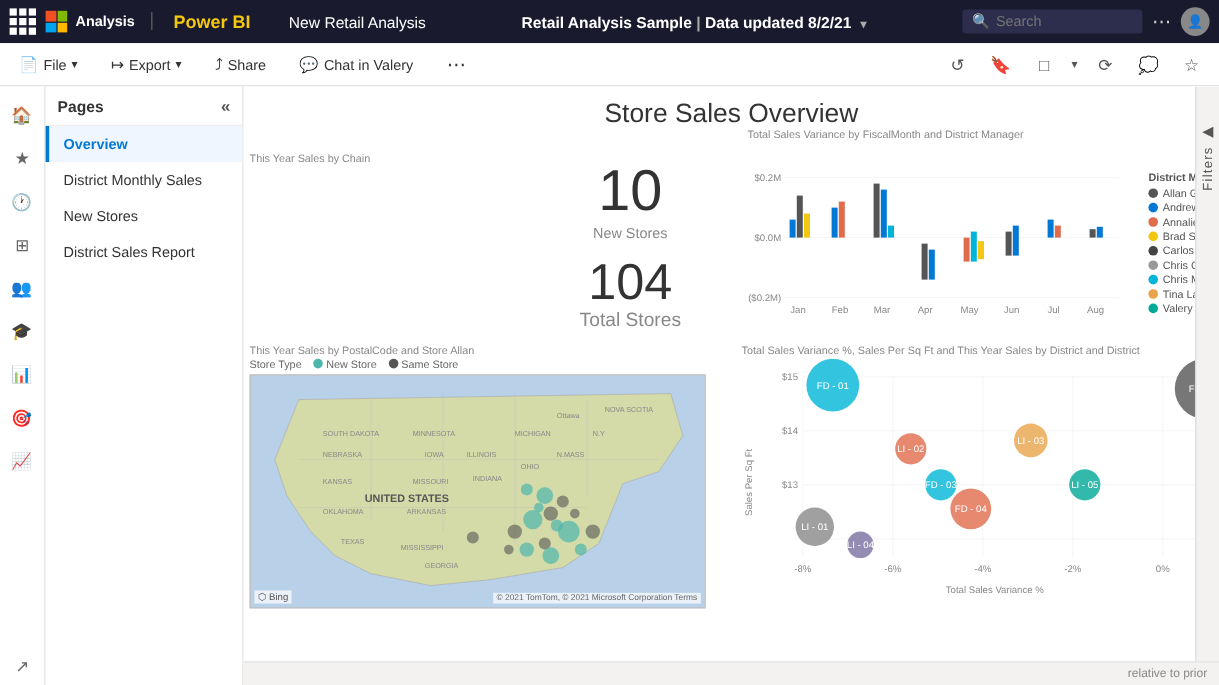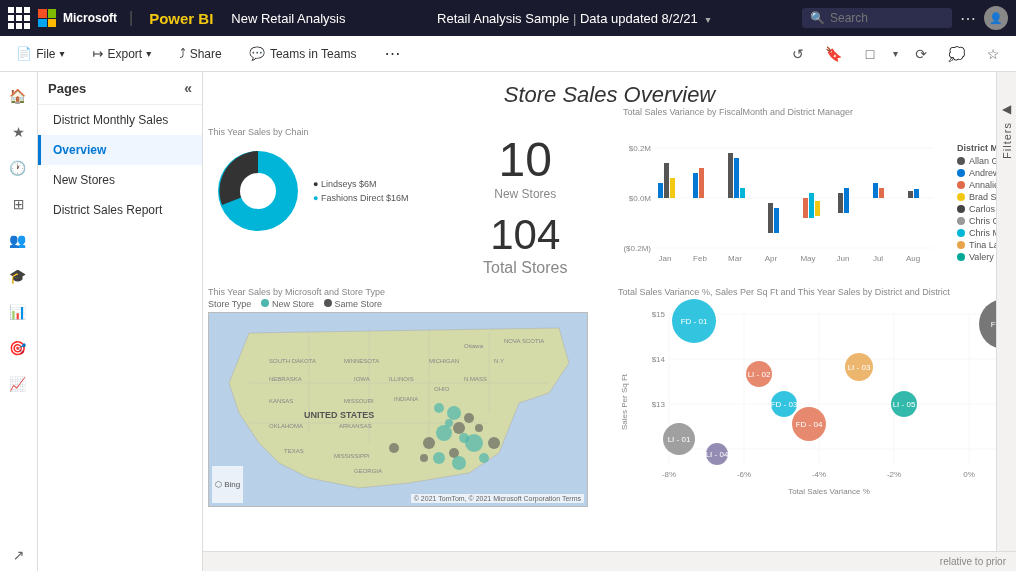--- a/index.html
+++ b/index.html
@@ -12,22 +12,22 @@
     }
     .nav-grid-icon { display: grid; grid-template-columns: repeat(3,6px); gap: 2px; cursor: pointer; }
     .nav-grid-icon span { width: 6px; height: 6px; background: #fff; display: block; }
     .ms-logo { display: flex; gap: 2px; align-items: center; }
     .ms-logo-grid { display: grid; grid-template-columns: 1fr 1fr; grid-template-rows: 1fr 1fr; width: 18px; height: 18px; gap: 1px; }
     .ms-logo-grid span:nth-child(1){background:#f25022;}
     .ms-logo-grid span:nth-child(2){background:#7fba00;}
     .ms-logo-grid span:nth-child(3){background:#00a4ef;}
     .ms-logo-grid span:nth-child(4){background:#ffb900;}
     .nav-powerbi { color: #f2c811; font-weight: 600; font-size: 15px; margin-left: 4px; }
-    .nav-title { font-size: 13px; color: #fff; margin-left: 10px; }
-    .nav-report-title { font-size: 13px; color: #fff; margin: 14px auto; }
+    .nav-title { font-size: 13px; color: #fff; margin-left: 24px; }
+    .nav-report-title { font-size: 13px; color: #fff; margin: 14px auto; font-weight: bold; }
     .nav-search { background: #2d2d4e; border: none; color: #ccc; padding: 3px 8px; border-radius: 3px; font-size: 12px; width: 150px; display: flex; align-items: center; gap: 5px; }
     .nav-search input { background: transparent; border: none; color: #ccc; font-size: 12px; outline: none; width: 110px; }
     .nav-actions { display: flex; align-items: center; gap: 8px; }
     .nav-avatar { width: 24px; height: 24px; border-radius: 50%; background: #888; display: flex; align-items: center; justify-content: center; font-size: 11px; color: #fff; }
 
     
     .toolbar {
       display: flex; align-items: center; height: 36px;
       background: #fff; border-bottom: 1px solid #ddd; padding: 0 10px; gap: 16px;
     }
@@ -100,21 +100,21 @@
       <span></span>
       <span></span>
   </div>
   <div class="ms-logo">
     <div class="ms-logo-grid">
       <span></span>
         <span></span>
         <span></span>
         <span></span>
     </div>
-    <span style="color:#fff;font-size:12px;margin-left:5px;font-weight:600;">Microsoft</span>
+    <span style="color:#fff;font-size:12px;margin-left:5px;font-weight:600;">Analysis</span>
   </div>
   <span style="color:#555;margin:0 4px;">|</span>
   <span class="nav-powerbi">Power BI</span>
   <span class="nav-title">New Retail Analysis</span>
   <div class="nav-report-title">
     <span>Retail Analysis Sample</span>
     <span style="color:#aaa;"> | </span>
     <span>Data updated 8/2/21</span>
     <span style="font-size:10px;color:#aaa;margin-left:4px;">▾</span>
   </div>
@@ -138,21 +138,21 @@
     <span style="font-size:13px;">↦</span>
     <span>Export</span>
     <span style="font-size:10px;">▾</span>
   </div>
   <div class="toolbar-btn">
     <span style="font-size:13px;">⤴</span>
     <span>Share</span>
   </div>
   <div class="toolbar-btn">
     <span style="font-size:13px;">💬</span>
-    <span>Teams in Teams</span>
+    <span>Chat in Valery</span>
   </div>
   <span class="toolbar-btn" style="font-size:16px;padding:2px 6px;">⋯</span>
   <div class="toolbar-right">
     <div class="toolbar-icon-btn">↺</div>
     <div class="toolbar-icon-btn">🔖</div>
     <div class="toolbar-icon-btn">□</div>
     <span style="font-size:10px;cursor:pointer;color:#555;">▾</span>
     <div class="toolbar-icon-btn">⟳</div>
     <div class="toolbar-icon-btn">💭</div>
     <div class="toolbar-icon-btn">☆</div>
@@ -173,60 +173,44 @@
     <div class="sidebar-icon">📈</div>
     <div style="margin-top:auto;" class="sidebar-icon">↗</div>
   </div>
 
   <div class="pages-panel">
     <div class="pages-header">
       <span>Pages</span>
       <span class="chevron-btn">«</span>
     </div>
     <div class="pages-list">
+      <div class="page-item active">
+        <span>Overview</span>
+      </div>
       <div class="page-item">
         <span>District Monthly Sales</span>
       </div>
-      <div class="page-item active">
-        <span>Overview</span>
-      </div>
       <div class="page-item">
         <span>New Stores</span>
       </div>
       <div class="page-item">
         <span>District Sales Report</span>
       </div>
     </div>
   </div>
 
   <div class="content-area">
     <div class="report-canvas">
 
-      <div style="text-align:center;margin-bottom:5px;font-style:italic;">
+      <div style="text-align:center;margin-bottom:5px;">
         <h1 style="font-size:22px;font-weight:300;color:#333;">Store Sales Overview</h1>
       </div>
 
       <div style="position:absolute;top:55px;left:5px;width:220px;">
         <div class="chart-title">This Year Sales by Chain</div>
-        <div style="display:flex;align-items:center;gap:5px;margin-top:4px;">
-          <svg width="100" height="100" viewBox="0 0 100 100">
-
-            <circle cx="50" cy="50" r="40" fill="#00b5d8"></circle>
-            <path d="M50,50 L50,10 A40,40 0 0,0 14,64 Z" fill="#333"></path>
-            <circle cx="50" cy="50" r="18" fill="white"></circle>
-          </svg>
-          <div style="font-size:9px;color:#555;">
-            <div style="margin-bottom:4px;">
-              <span style="color:#333;">●</span> <span>Lindseys $6M</span>
-            </div>
-            <div>
-              <span style="color:#00b5d8;">●</span> <span>Fashions Direct $16M</span>
-            </div>
-          </div>
-        </div>
       </div>
 
       <div style="position:absolute;top:60px;left:280px;text-align:center;">
         <div style="font-size:48px;font-weight:300;color:#333;">10</div>
         <div style="font-size:12px;color:#888;">New Stores</div>
         <div style="font-size:42px;font-weight:300;color:#333;margin-top:10px;">104</div>
         <div style="font-size:16px;color:#888;">Total Stores</div>
       </div>
 
       <div style="position:absolute;top:35px;left:420px;width:430px;height:175px;">
@@ -319,21 +303,21 @@
               <div class="legend-item">
                   <div class="legend-dot" style="background:#00a896;"></div>
                   <span>Valery Ushakov</span>
                 </div>
             </div>
           </div>
         </div>
       </div>
 
       <div style="position:absolute;top:215px;left:5px;width:385px;height:230px;">
-        <div class="chart-title" style="margin-bottom:2px;">This Year Sales by Microsoft and Store Type</div>
+        <div class="chart-title" style="margin-bottom:2px;">This Year Sales by PostalCode and Store Allan</div>
         <div class="store-type-legend">
           <span style="color:#666;">Store Type</span>
           <span><span class="store-type-dot" style="background:#4db6ac;"></span> <span>New Store</span></span>
           <span><span class="store-type-dot" style="background:#555;"></span> <span>Same Store</span></span>
         </div>
 
         <div style="width:380px;height:195px;background:#c8d8e8;border:1px solid #bbb;position:relative;overflow:hidden;">
           
           <svg width="380" height="195" viewBox="0 0 380 195">
             <rect width="380" height="195" fill="#b8d0e8"></rect>
@@ -381,21 +365,21 @@
             <circle cx="265" cy="130" r="9" fill="#4db6ac" opacity="0.7"></circle>
             <circle cx="245" cy="140" r="5" fill="#555" opacity="0.6"></circle>
             <circle cx="230" cy="145" r="6" fill="#4db6ac" opacity="0.7"></circle>
             <circle cx="250" cy="150" r="7" fill="#4db6ac" opacity="0.7"></circle>
             <circle cx="215" cy="145" r="4" fill="#555" opacity="0.6"></circle>
             <circle cx="275" cy="145" r="5" fill="#4db6ac" opacity="0.7"></circle>
             <circle cx="285" cy="130" r="6" fill="#555" opacity="0.6"></circle>
             <circle cx="185" cy="135" r="5" fill="#555" opacity="0.6"></circle>
           </svg>
           
-          <div style="position:absolute;bottom:3px;left:3px;font-size:8px;color:#555;background:rgba(255,255,255,0.7);padding:14px 3px;">⬡ Bing</div>
+          <div style="position:absolute;bottom:3px;left:3px;font-size:8px;color:#555;background:rgba(255,255,255,0.7);padding:1px 3px;">⬡ Bing</div>
           <div style="position:absolute;bottom:3px;right:3px;font-size:7px;color:#666;background:rgba(255,255,255,0.7);padding:1px 3px;">© 2021 TomTom, © 2021 Microsoft Corporation Terms</div>
         </div>
       </div>
 
       <div style="position:absolute;top:215px;left:415px;width:435px;height:235px;">
         <div class="chart-title" style="margin-bottom:2px;max-width:400px;">Total Sales Variance %, Sales Per Sq Ft and This Year Sales by District and District</div>
         <div style="display:flex;">
           <div style="writing-mode:vertical-rl;transform:rotate(180deg);font-size:8px;color:#888;text-align:center;padding-right:2px;">Sales Per Sq Ft</div>
           <svg width="410" height="205" viewBox="0 0 410 205">
 

